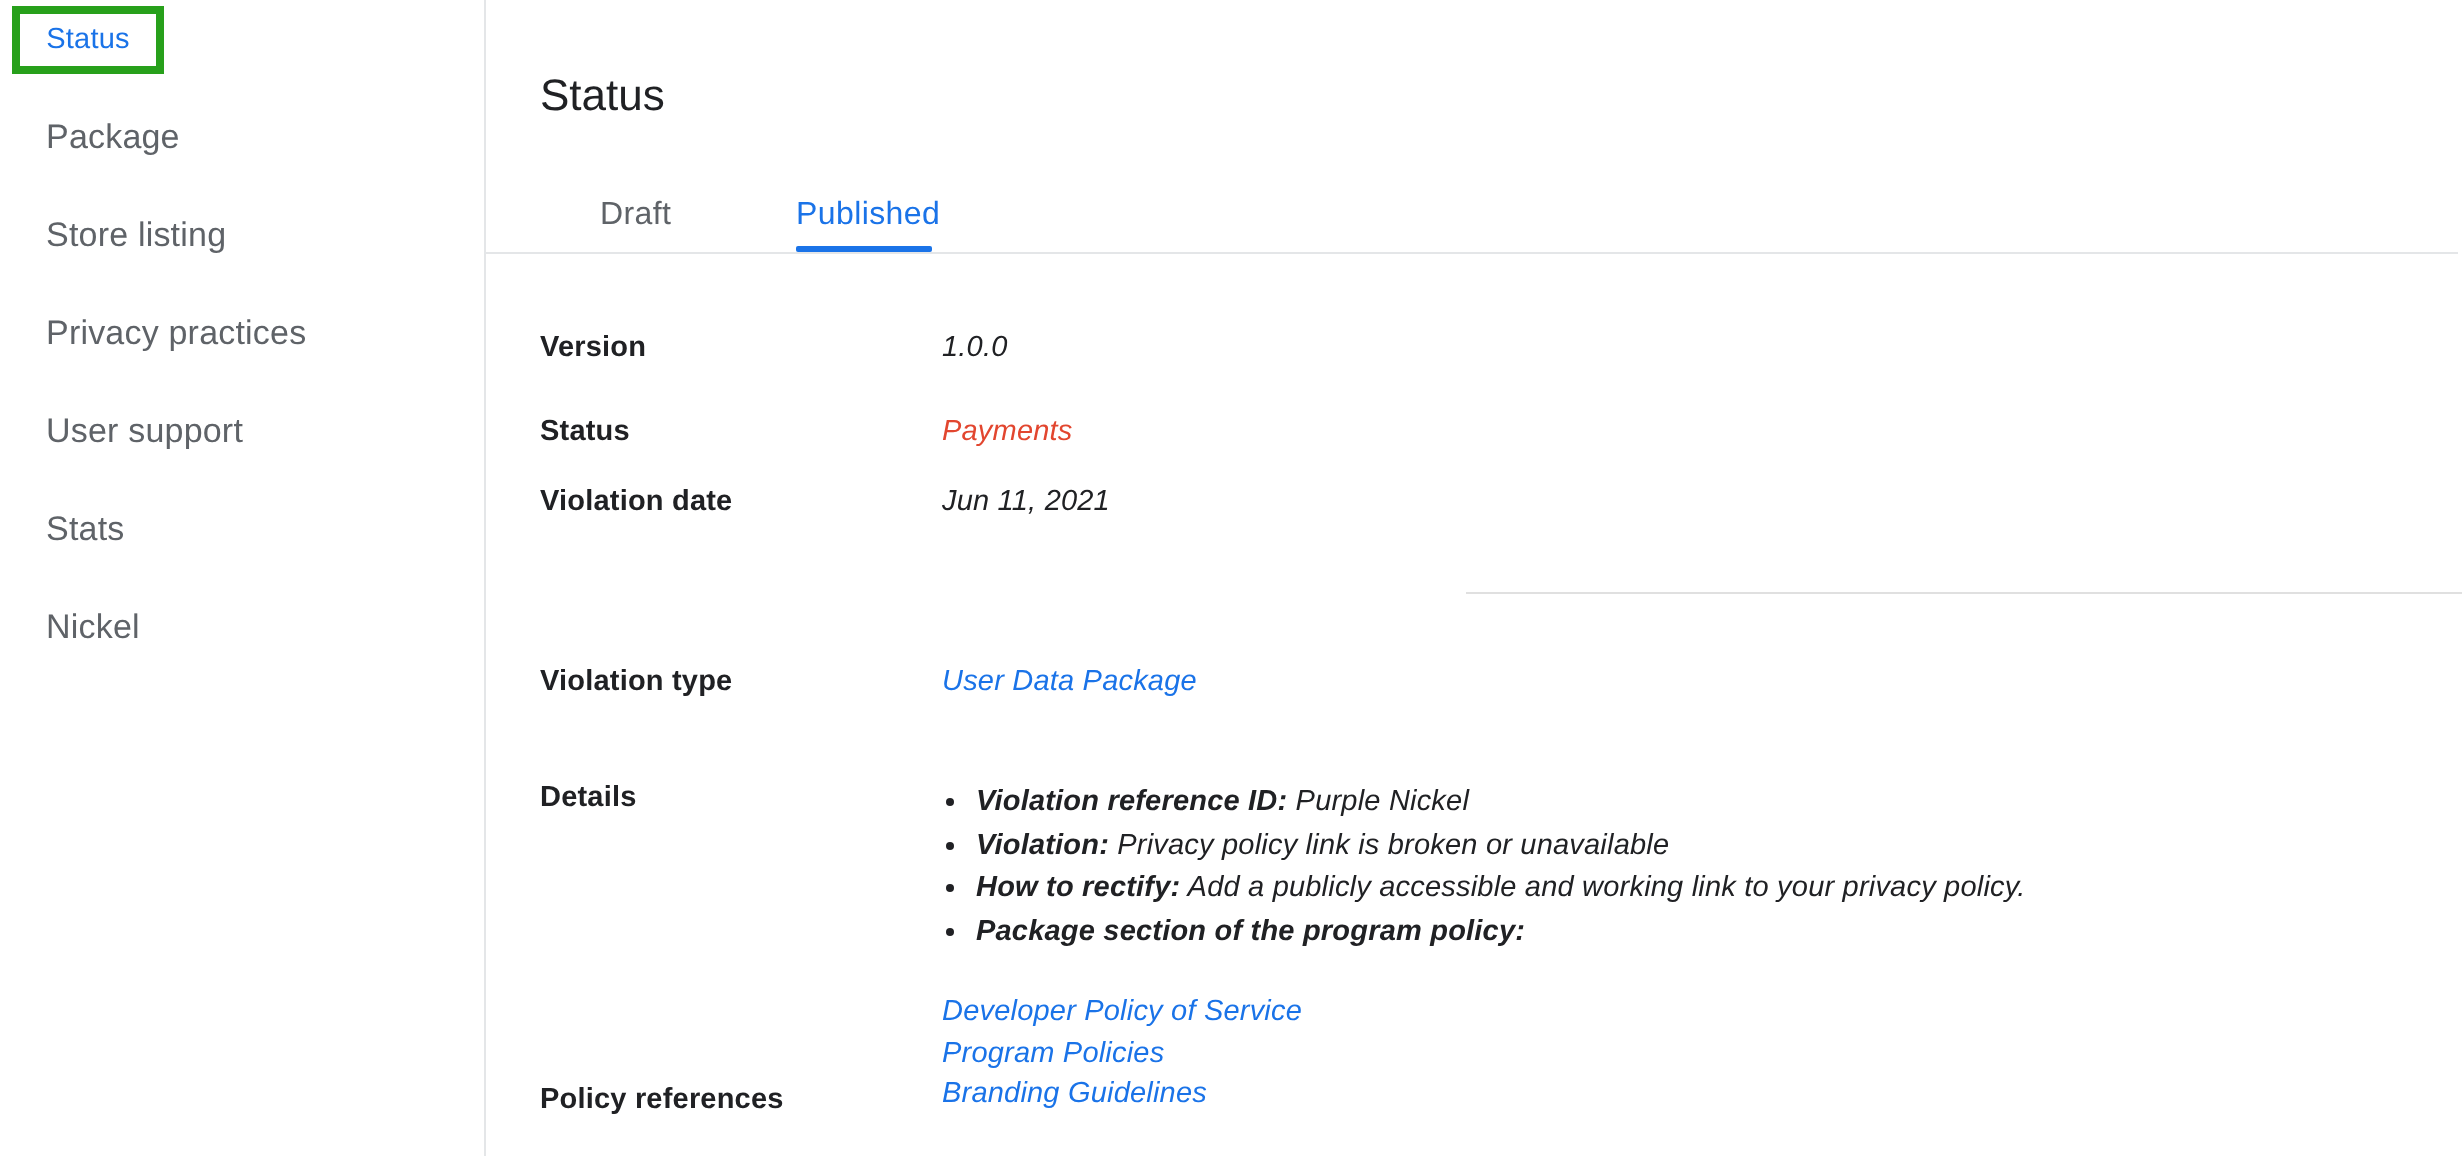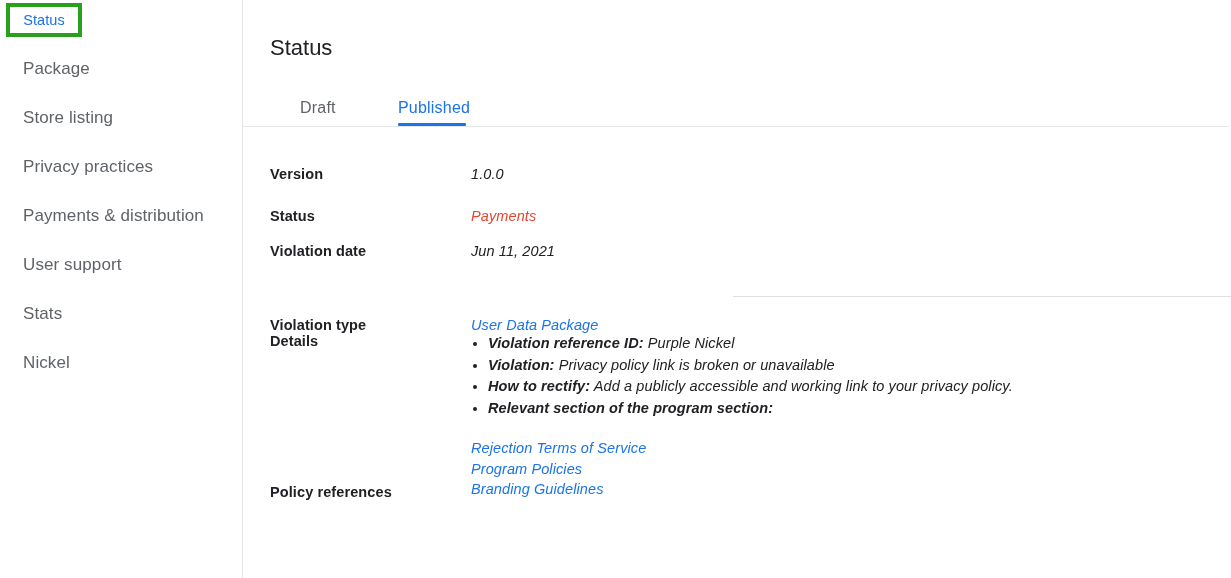--- a/index.html
+++ b/index.html
@@ -169,21 +169,21 @@
   .divider {
     position: absolute;
     left: 490px;
     top: 156px;
     width: 741px;
     height: 1px;
     background: #e0e0e0;
   }
 
   
-  .row-details { align-items: flex-start; }
+  .row-details { align-items: flex-start; margin-top: 42px; }
   .bullets {
     list-style: disc;
     margin: 0;
     padding-left: 17px;
     font-size: 14.5px;
     color: #202124;
   }
   .bullets li {
     line-height: 21.5px;
     margin: 0;
@@ -221,23 +221,20 @@
       <li class="nav-item">
         <span class="nav-label">Package</span>
       </li>
       <li class="nav-item">
         <span class="nav-label">Store listing</span>
       </li>
       <li class="nav-item">
         <span class="nav-label">Privacy practices</span>
       </li>
       <li class="nav-item">
-        <span class="nav-label">Payments &amp; distribution</span>
-      </li>
-      <li class="nav-item">
         <span class="nav-label">User support</span>
       </li>
       <li class="nav-item">
         <span class="nav-label">Stats</span>
       </li>
       <li class="nav-item">
         <span class="nav-label">Nickel</span>
       </li>
     </ul>
 
@@ -272,51 +269,51 @@
         <div class="row-value value-red">Payments</div>
       </div>
 
       <div class="row row-vdate">
         <div class="row-label">Violation date</div>
         <div class="row-value">Jun 11, 2021</div>
       </div>
 
       <div class="divider"></div>
 
-      <div class="row row-vtype" style="margin-top:32px">
+      <div class="row row-vtype" style="margin-top:48px">
         <div class="row-label">Violation type</div>
         <div class="row-value">
           <a class="link">User Data Package</a>
         </div>
       </div>
 
       <div class="row row-details">
         <div class="row-label">Details</div>
         <div class="row-value">
           <ul class="bullets">
             <li>
               <b>Violation reference ID:</b><span> Purple Nickel</span>
             </li>
             <li>
               <b>Violation:</b><span> Privacy policy link is broken or unavailable</span>
             </li>
             <li>
               <b>How to rectify:</b><span> Add a publicly accessible and working link to your privacy policy.</span>
             </li>
             <li>
-              <b>Relevant section of the program section:</b><span></span>
+              <b>Package section of the program policy:</b><span></span>
             </li>
           </ul>
         </div>
       </div>
 
       <div class="row row-policy">
         <div class="row-label">Policy references</div>
         <div class="row-value policy-links">
-          <a class="link">Rejection Terms of Service</a>
+          <a class="link">Developer Policy of Service</a>
           <a class="link">Program Policies</a>
           <a class="link">Branding Guidelines</a>
         </div>
       </div>
 
     </div>
   </section>
 </div>
 
 </body></html>

